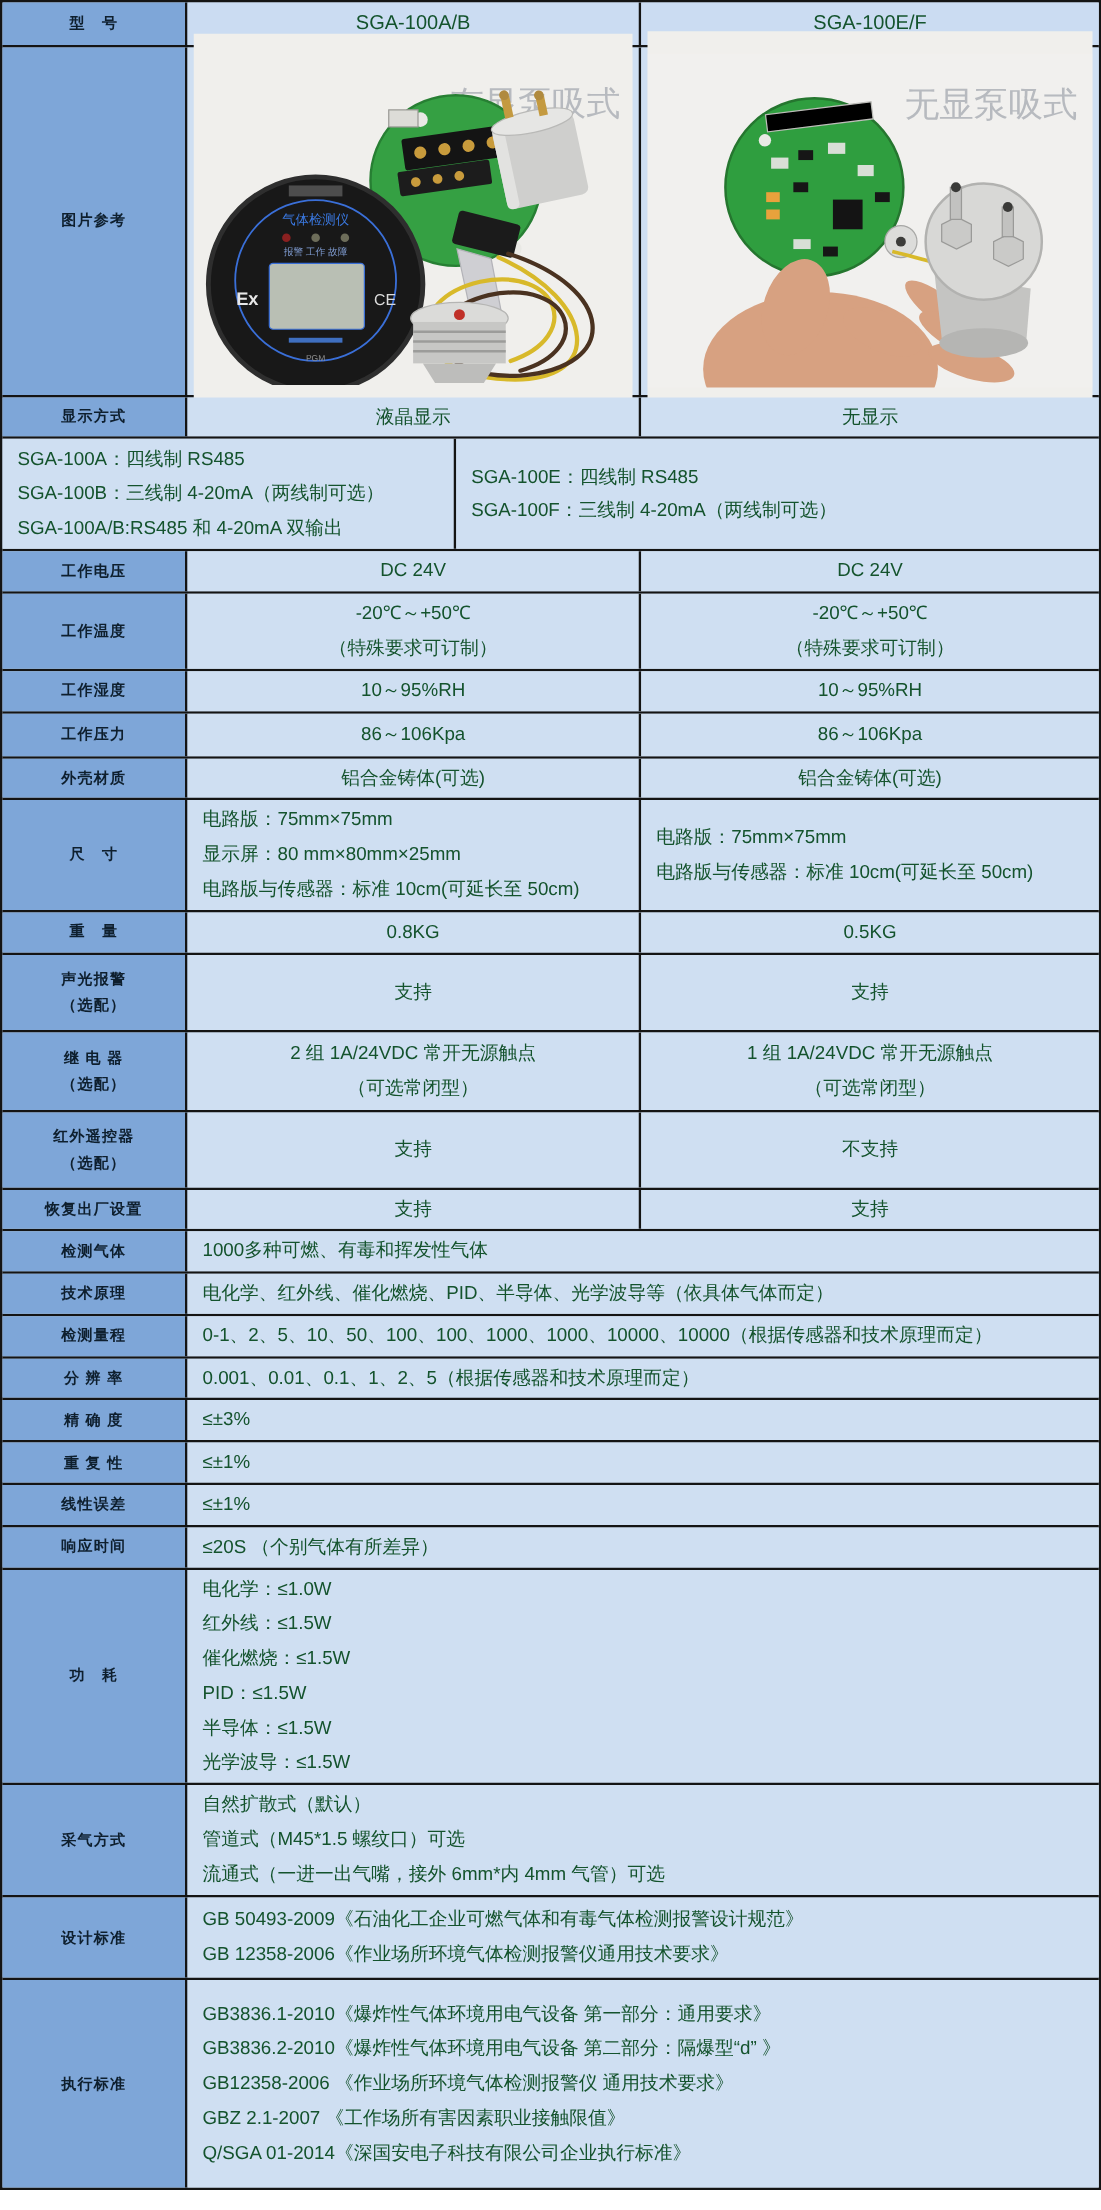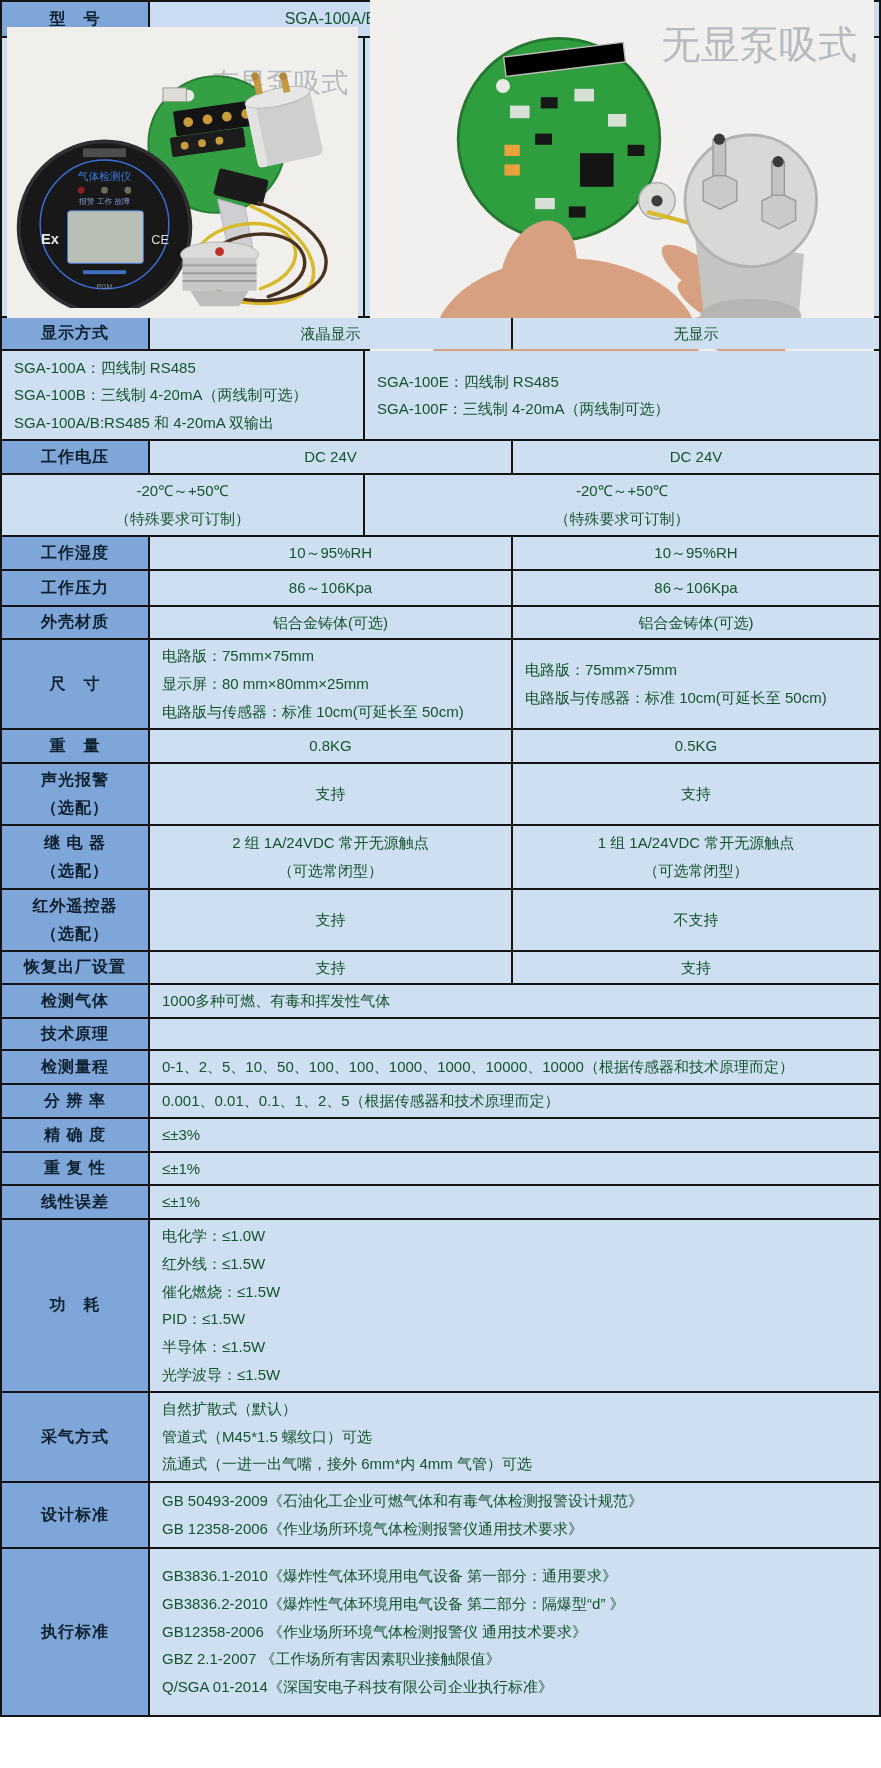--- a/index.html
+++ b/index.html
@@ -3,21 +3,21 @@
 <meta charset="utf-8">
 <style>
   html,body { margin:0; padding:0; background:#ffffff; }
   body { width:881px; font-family:"Liberation Sans","DejaVu Sans",sans-serif; }
   .table { width:881px; box-sizing:border-box; border:2px solid #141414; background:#cfdff2; }
   .row { display:flex; border-bottom:2px solid #141414; align-items:stretch; }
   .row:last-child { border-bottom:none; }
   .cell { box-sizing:border-box; display:flex; align-items:center; justify-content:center;
           white-space:pre-line; text-align:center; }
   .label { flex:0 0 148px; width:148px; background:#7ea6d8; border-right:2px solid #141414;
-           font-weight:bold; color:#0e1f2e; font-size:16px; line-height:1.75; letter-spacing:1px; }
+           font-weight:bold; color:#0e1f2e; font-size:12px; line-height:1.75; letter-spacing:1px; }
   .val { background:#cfdff2; color:#14532d; font-size:15px; line-height:1.85;
          font-family:Liberation Sans, sans-serif; padding:2px 18px; }
   .a { flex:0 0 363px; width:363px; border-right:2px solid #141414; }
   .b { flex:1; }
   .span { flex:1; }
   .left { justify-content:flex-start; text-align:left; padding-left:12px; padding-right:8px; }
   .hval { background:#cbdcf2; font-size:16px; }
   .photo-cell { background:#cfdff2; padding:5px; display:flex; }
   .photo { flex:1; background:#f0efec; overflow:hidden; }
   .photo svg { display:block; width:100%; height:100%; }
@@ -27,20 +27,21 @@
 
 <div class="table">
 
   <div class="row" style="min-height:30px">
     <div class="cell label">型　号</div>
     <div class="cell val hval a">SGA-100A/B</div>
     <div class="cell val hval b">SGA-100E/F</div>
   </div>
 
   <div class="row" style="height:278px">
+    <div class="cell label">图片参考</div>
     <div class="cell photo-cell a">
       <div class="photo">
         <svg viewBox="0 0 360 270" preserveAspectRatio="none">
           <rect x="0" y="0" width="360" height="270" fill="#f0efec"></rect>
           <text x="350" y="48" text-anchor="end" font-size="28" fill="#b7babf">有显泵吸式</text>
 
           <g>
             <circle cx="215" cy="102" r="70" fill="#35a043" stroke="#277f33" stroke-width="2"></circle>
             <circle cx="186" cy="52" r="6" fill="#e9e9e5"></circle>
             <circle cx="262" cy="158" r="7" fill="#e9e9e5"></circle>
@@ -171,20 +172,21 @@
 SGA-100F：三线制 4-20mA（两线制可选）</div>
   </div>
 
   <div class="row" style="min-height:32px">
     <div class="cell label">工作电压</div>
     <div class="cell val a">DC 24V</div>
     <div class="cell val b">DC 24V</div>
   </div>
 
   <div class="row" style="min-height:58px">
+    <div class="cell label">工作温度</div>
     <div class="cell val a">-20℃～+50℃
 （特殊要求可订制）</div>
     <div class="cell val b">-20℃～+50℃
 （特殊要求可订制）</div>
   </div>
 
   <div class="row" style="min-height:30px">
     <div class="cell label">工作湿度</div>
     <div class="cell val a">10～95%RH</div>
     <div class="cell val b">10～95%RH</div>
@@ -247,20 +249,21 @@
   </div>
 
   <div class="row" style="min-height:30px">
     <div class="cell label">检测气体</div>
     <div class="cell val span left">1000多种可燃、有毒和挥发性气体</div>
   </div>
 
 
   <div class="row" style="min-height:30px">
     <div class="cell label">技术原理</div>
+    <div class="cell val span left">电化学、红外线、催化燃烧、PID、半导体、光学波导等（依具体气体而定）</div>
   </div>
 
   <div class="row" style="min-height:30px">
     <div class="cell label">检测量程</div>
     <div class="cell val span left">0-1、2、5、10、50、100、100、1000、1000、10000、10000（根据传感器和技术原理而定）</div>
   </div>
 
   <div class="row" style="min-height:30px">
     <div class="cell label">分 辨 率</div>
     <div class="cell val span left">0.001、0.01、0.1、1、2、5（根据传感器和技术原理而定）</div>
@@ -275,20 +278,24 @@
   <div class="row" style="min-height:30px">
     <div class="cell label">重 复 性</div>
     <div class="cell val span left">≤±1%</div>
   </div>
 
   <div class="row" style="min-height:30px">
     <div class="cell label">线性误差</div>
     <div class="cell val span left">≤±1%</div>
   </div>
 
+  <div class="row" style="min-height:30px">
+    <div class="cell label">响应时间</div>
+    <div class="cell val span left">≤20S （个别气体有所差异）</div>
+  </div>
 
   <div class="row" style="min-height:170px">
     <div class="cell label">功　耗</div>
     <div class="cell val span left">电化学：≤1.0W
 红外线：≤1.5W
 催化燃烧：≤1.5W
 PID：≤1.5W
 半导体：≤1.5W
 光学波导：≤1.5W</div>
   </div>

